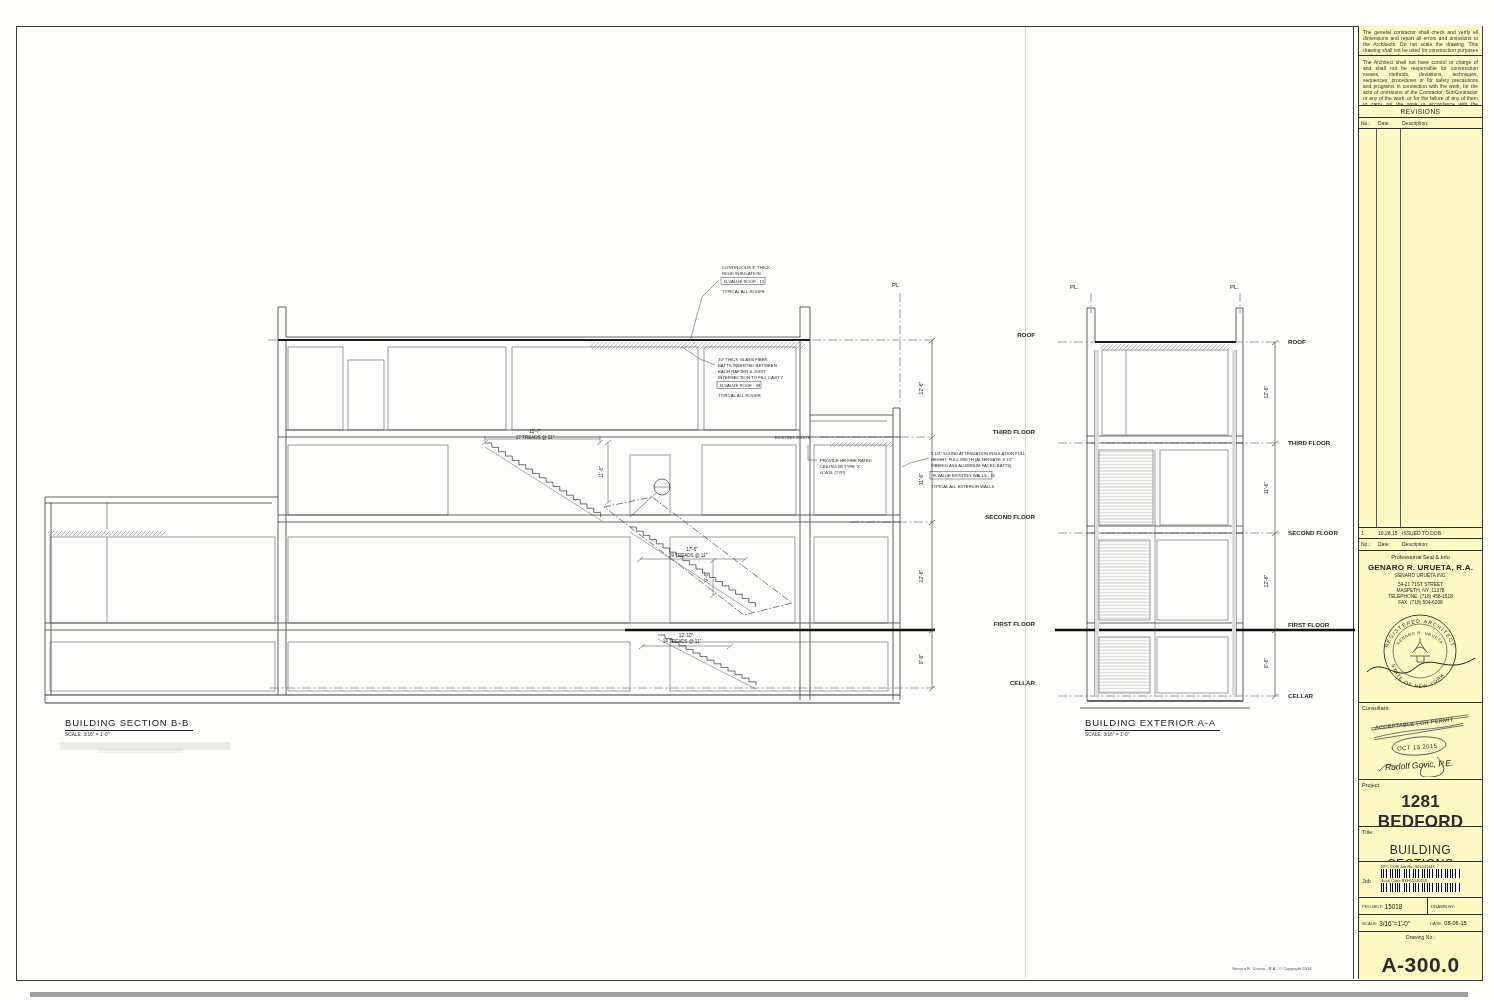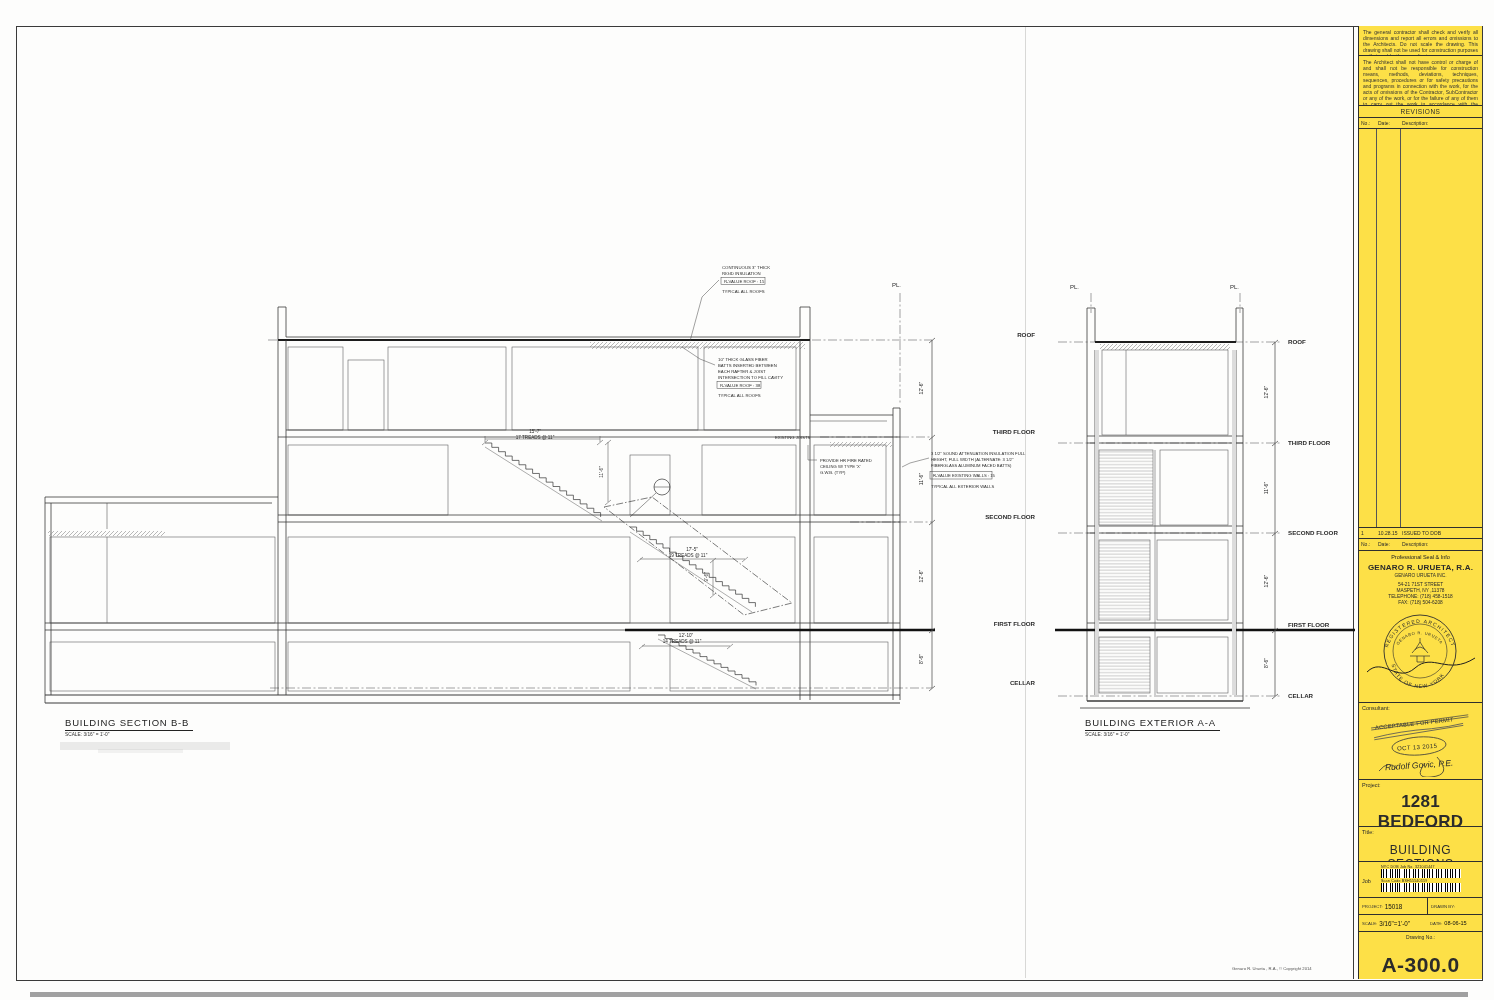--- a/index.html
+++ b/index.html
@@ -4,21 +4,21 @@
 <style>
   html,body{margin:0;padding:0;background:#ffffff;}
   #page{position:relative;width:1494px;height:1000px;background:#fdfdfc;overflow:hidden;
         font-family:"Liberation Sans","DejaVu Sans",sans-serif;color:#2b2b2b;}
   .abs{position:absolute;}
   #sheet-border{left:16px;top:26px;width:1465px;height:953px;border:1px solid #3a3a3a;}
   #fold-line{left:1025px;top:27px;width:1px;height:951px;background:#d8d8d6;}
   #tb-outerline{left:1353px;top:26px;width:1px;height:953px;background:#3a3a3a;}
 
   
-  #titleblock{left:1358px;top:26px;width:123px;height:953px;border-left:1px solid #2f2f2f;background:#fde047;}
+  #titleblock{left:1358px;top:26px;width:123px;height:953px;border-left:1px solid #2f2f2f;background:#fef9c3;}
   .tb-sec{position:absolute;left:0;width:123px;border-bottom:1px solid #2f2f2f;box-sizing:border-box;overflow:hidden;}
   .tinynote{font-size:5px;line-height:6px;text-align:justify;color:#333;margin:3px 4px;}
   .rev-title{font-size:6.5px;text-align:center;letter-spacing:.5px;padding-top:2px;}
   .rev-cols{font-size:5px;display:flex;padding-top:2px;}
   .rev-cols .c1{width:17px;padding-left:2px;}
   .rev-cols .c2{width:24px;}
   .rev-cols .c3{flex:1;}
   .rev-line-1{position:absolute;left:17px;top:0;bottom:0;width:1px;background:#555;}
   .rev-line-2{position:absolute;left:41px;top:0;bottom:0;width:1px;background:#555;}
   .seal-head{font-size:5.5px;text-align:center;margin-top:3px;color:#222;}

